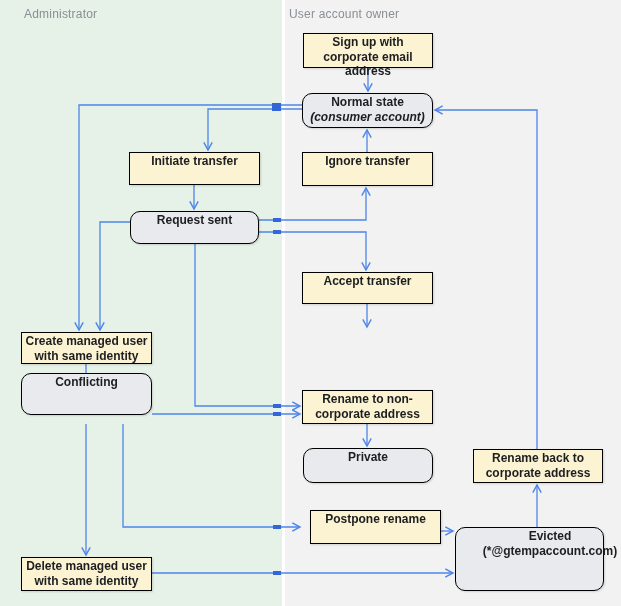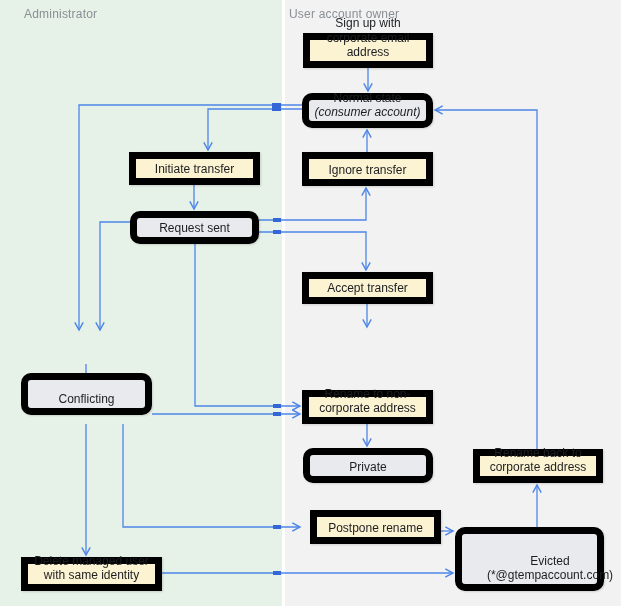--- a/index.html
+++ b/index.html
@@ -14,45 +14,45 @@
   .lane-title{
     position:absolute;top:7px;font-size:12px;color:#8a8f94;
     letter-spacing:.2px;white-space:nowrap;
   }
   #lane-admin-title{left:24px;}
   #lane-user-title{left:289px;}
 
   svg.edges{position:absolute;left:0;top:0;width:621px;height:606px;}
 
   .node{
-    position:absolute;display:flex;flex-direction:column;justify-content:flex-end;
+    position:absolute;display:flex;flex-direction:column;justify-content:flex-start;
     align-items:center;text-align:center;font-size:12px;line-height:1.22;
     color:#1c1e21;padding:1px 3px;box-sizing:border-box;
-    border:7px solid #000000;box-shadow:1px 1px 2px rgba(0,0,0,0.14);
+    border:1px solid #000000;box-shadow:1px 1px 2px rgba(0,0,0,0.14);font-weight:bold;
   }
   .action{background:#fcf3d2;border-radius:0;}
   .state{background:#e8eaed;border-radius:10px;}
   .sub.italic{font-style:italic;}
 
   
   #n-signup      {left:303px;top:33px; width:130px;height:35px;}
   #n-normal      {left:302px;top:93px; width:131px;height:35px;}
   #n-initiate    {left:129px;top:152px;width:131px;height:33px;}
   #n-ignore      {left:302px;top:152px;width:131px;height:34px;}
   #n-request     {left:130px;top:211px;width:129px;height:33px;}
   #n-accept      {left:302px;top:272px;width:131px;height:32px;}
   #n-target      {left:302px;top:329px;width:131px;height:34px;}
   #n-create      {left:21px; top:332px;width:131px;height:32px;}
   #n-conflicting {left:21px; top:373px;width:131px;height:42px;}
   #n-rename-non  {left:302px;top:390px;width:131px;height:34px;}
   #n-private     {left:303px;top:448px;width:130px;height:35px;}
   #n-rename-back {left:473px;top:449px;width:130px;height:34px;}
   #n-postpone    {left:310px;top:510px;width:131px;height:34px;}
   #n-evicted     {left:455px;top:527px;width:149px;height:64px;padding-left:44px;}
-  #n-delete      {left:21px; top:557px;width:141px;height:34px;}
+  #n-delete      {left:21px; top:557px;width:131px;height:34px;}
 </style>
 </head>
 <body>
 
 <div id="canvas">
 
   <div class="lane" id="lane-admin"></div>
   <div class="lane" id="lane-user"></div>
   <div class="lane-title" id="lane-admin-title">Administrator</div>
   <div class="lane-title" id="lane-user-title">User account owner</div>
@@ -114,20 +114,23 @@
 
   <div class="node state" id="n-request">
     <div>Request sent</div>
   </div>
 
   <div class="node action" id="n-accept">
     <div>Accept transfer</div>
   </div>
 
 
+  <div class="node action" id="n-create">
+    <div>Create managed user with same identity</div>
+  </div>
 
   <div class="node state" id="n-conflicting">
     <div>Conflicting</div>
   </div>
 
   <div class="node action" id="n-rename-non">
     <div>Rename to non-corporate address</div>
   </div>
 
   <div class="node state" id="n-private">

